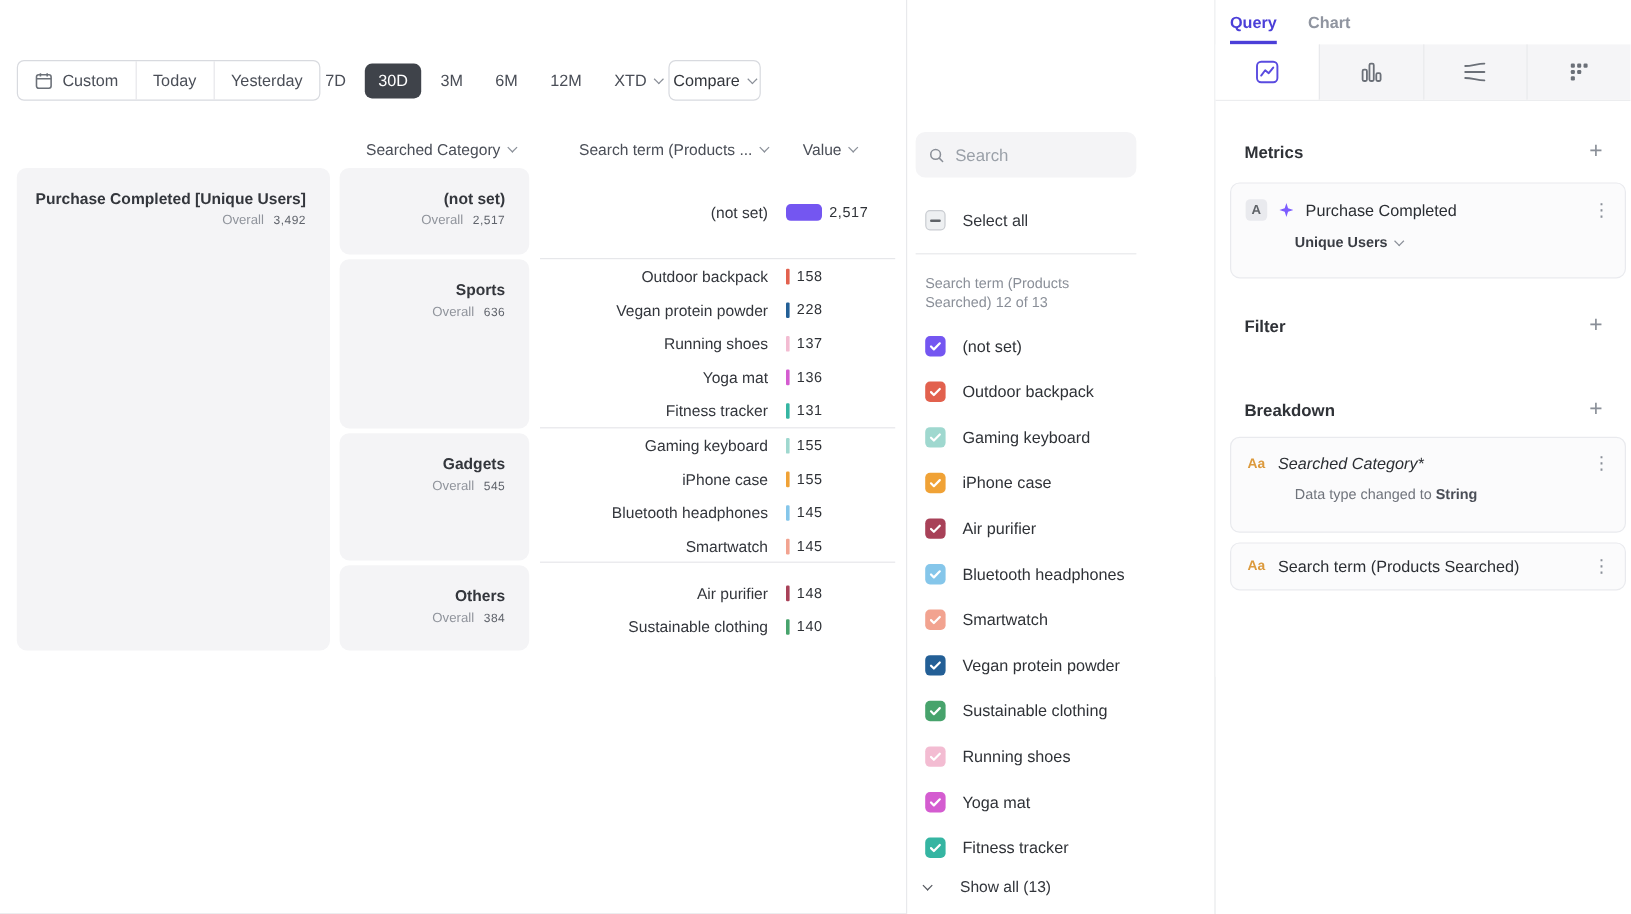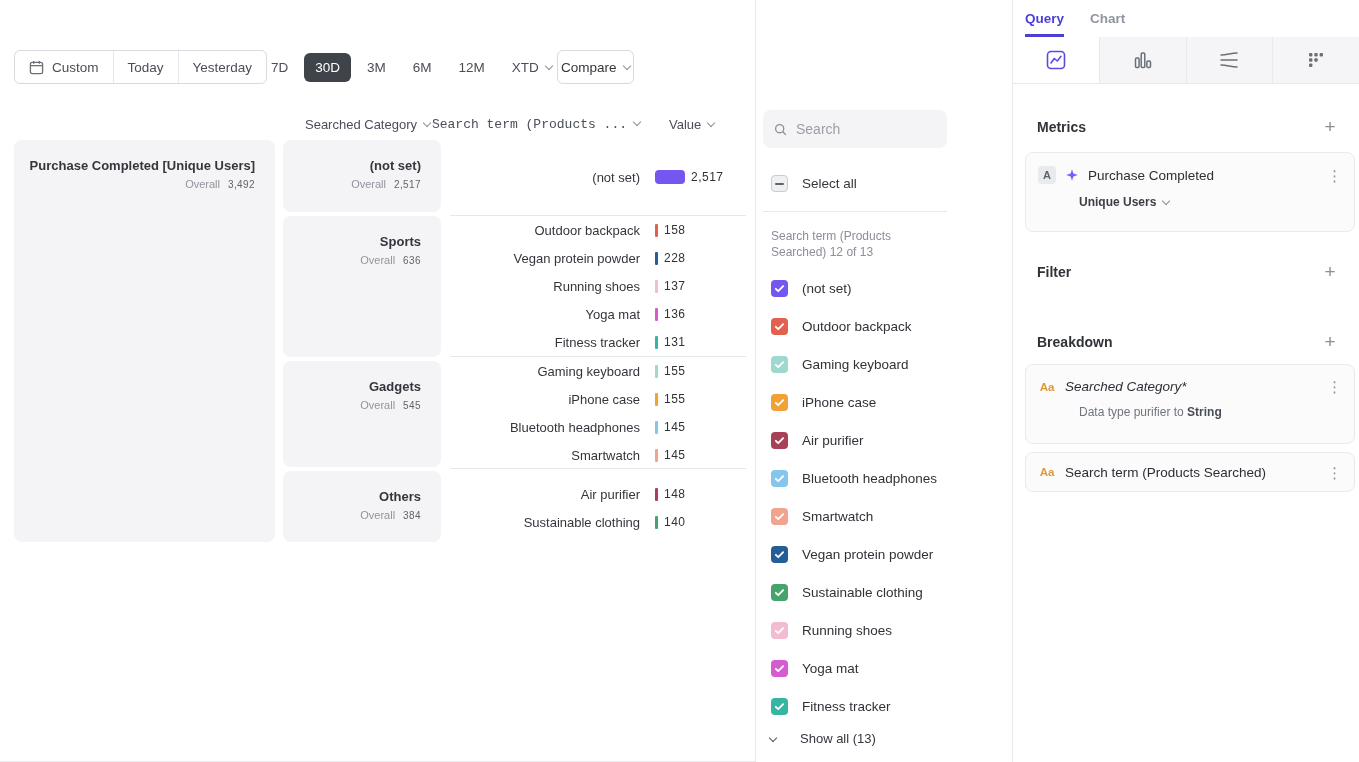--- a/index.html
+++ b/index.html
@@ -145,21 +145,21 @@
     <span>Bar</span>
       <span class="chev"></span>
   </button>
 
   <div class="col-head" style="left:14px; width:253px; margin-top:41px;">
     <span>Event</span><span class="chev"></span>
   </div>
   <div class="col-head" style="left:283px; width:147px; text-align:right;">
     <span>Searched Category</span><span class="chev"></span>
   </div>
-  <div class="col-head" style="left:430px; width:210px; text-align:right;font-family:Liberation Mono, monospace;">
+  <div class="col-head" style="left:430px; width:210px; text-align:right;">
     <span>Search term (Products ...</span><span class="chev"></span>
   </div>
   <div class="col-head" style="left:669px; width:80px; text-align:left;">
     <span>Value</span><span class="chev"></span>
   </div>
 
   <div class="gray-box" style="left:14px; top:140px; width:261px; height:402px;">
     <div class="gb-name">Purchase Completed [Unique Users]</div>
     <div class="gb-overall"><span>Overall</span><b>3,492</b></div>
   </div>
@@ -470,21 +470,21 @@
     <div class="sec-head" style="top:334px;">Breakdown</div>
     <div class="plus-btn" style="top:333px;">+</div>
 
     <div class="qcard" style="top:364px; height:80px; padding-top:14px;">
       <div class="qcard-row1">
         <span class="aa-icon" style="color:#dc9a3d;">Aa</span>
         <span class="qcard-title italic">Searched Category*</span>
         <span class="menu">⋮</span>
       </div>
       <div class="sub-row" style="margin-top:11px;">
-        <span>Data type purifier to</span>
+        <span>Data type changed to</span>
         <b>String</b>
       </div>
     </div>
 
     <div class="qcard" style="top:452px; height:40px; display:flex; align-items:center;">
       <div class="qcard-row1" style="width:100%;">
         <span class="aa-icon" style="color:#dc9a3d;">Aa</span>
         <span class="qcard-title">Search term (Products Searched)</span>
         <span class="menu">⋮</span>
       </div>

